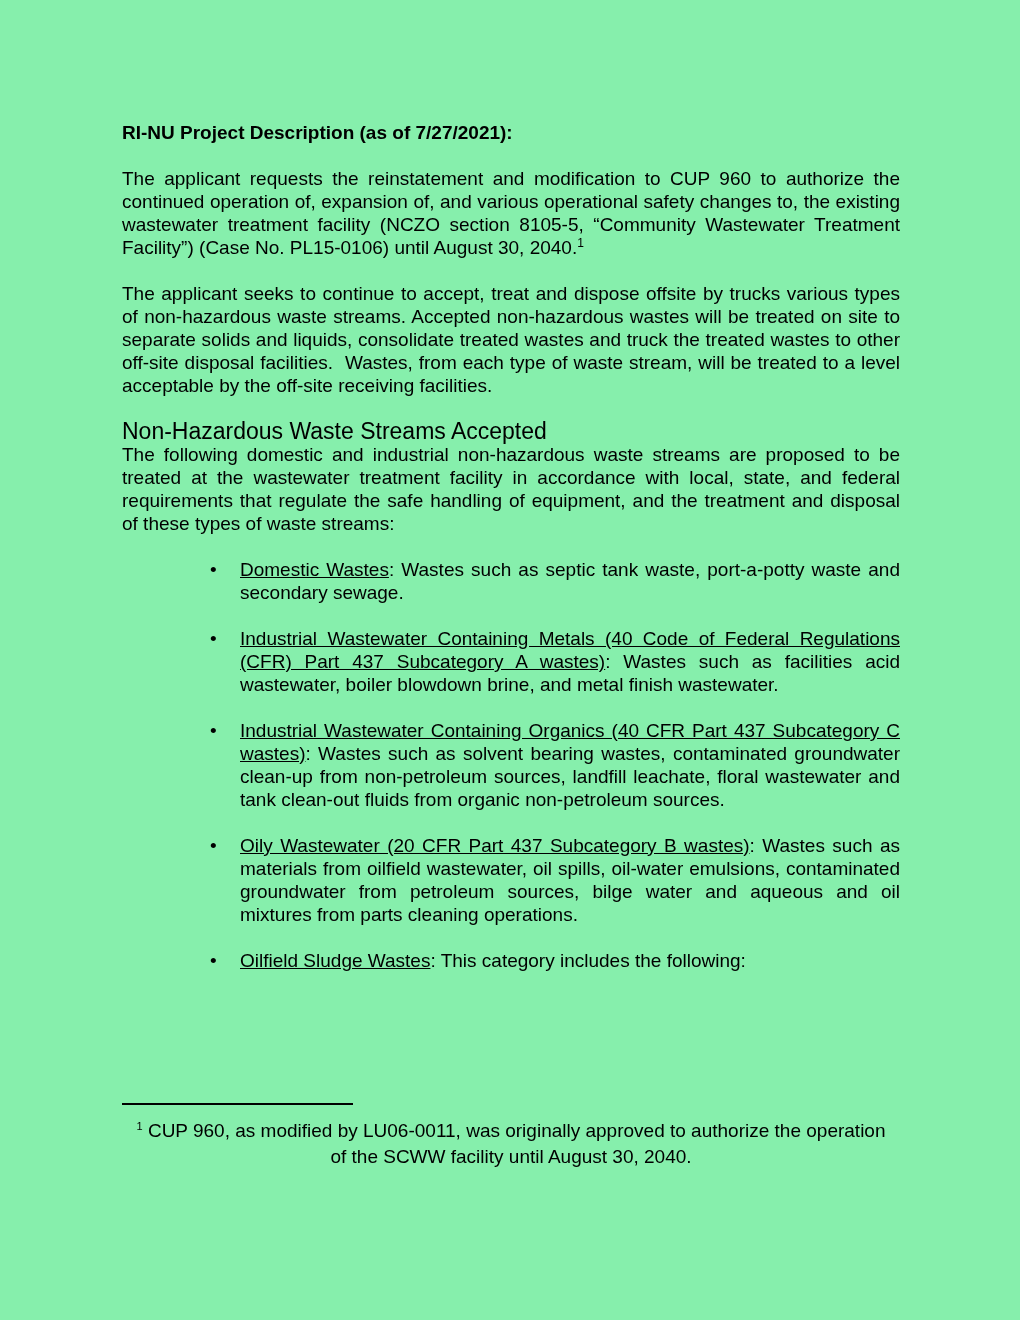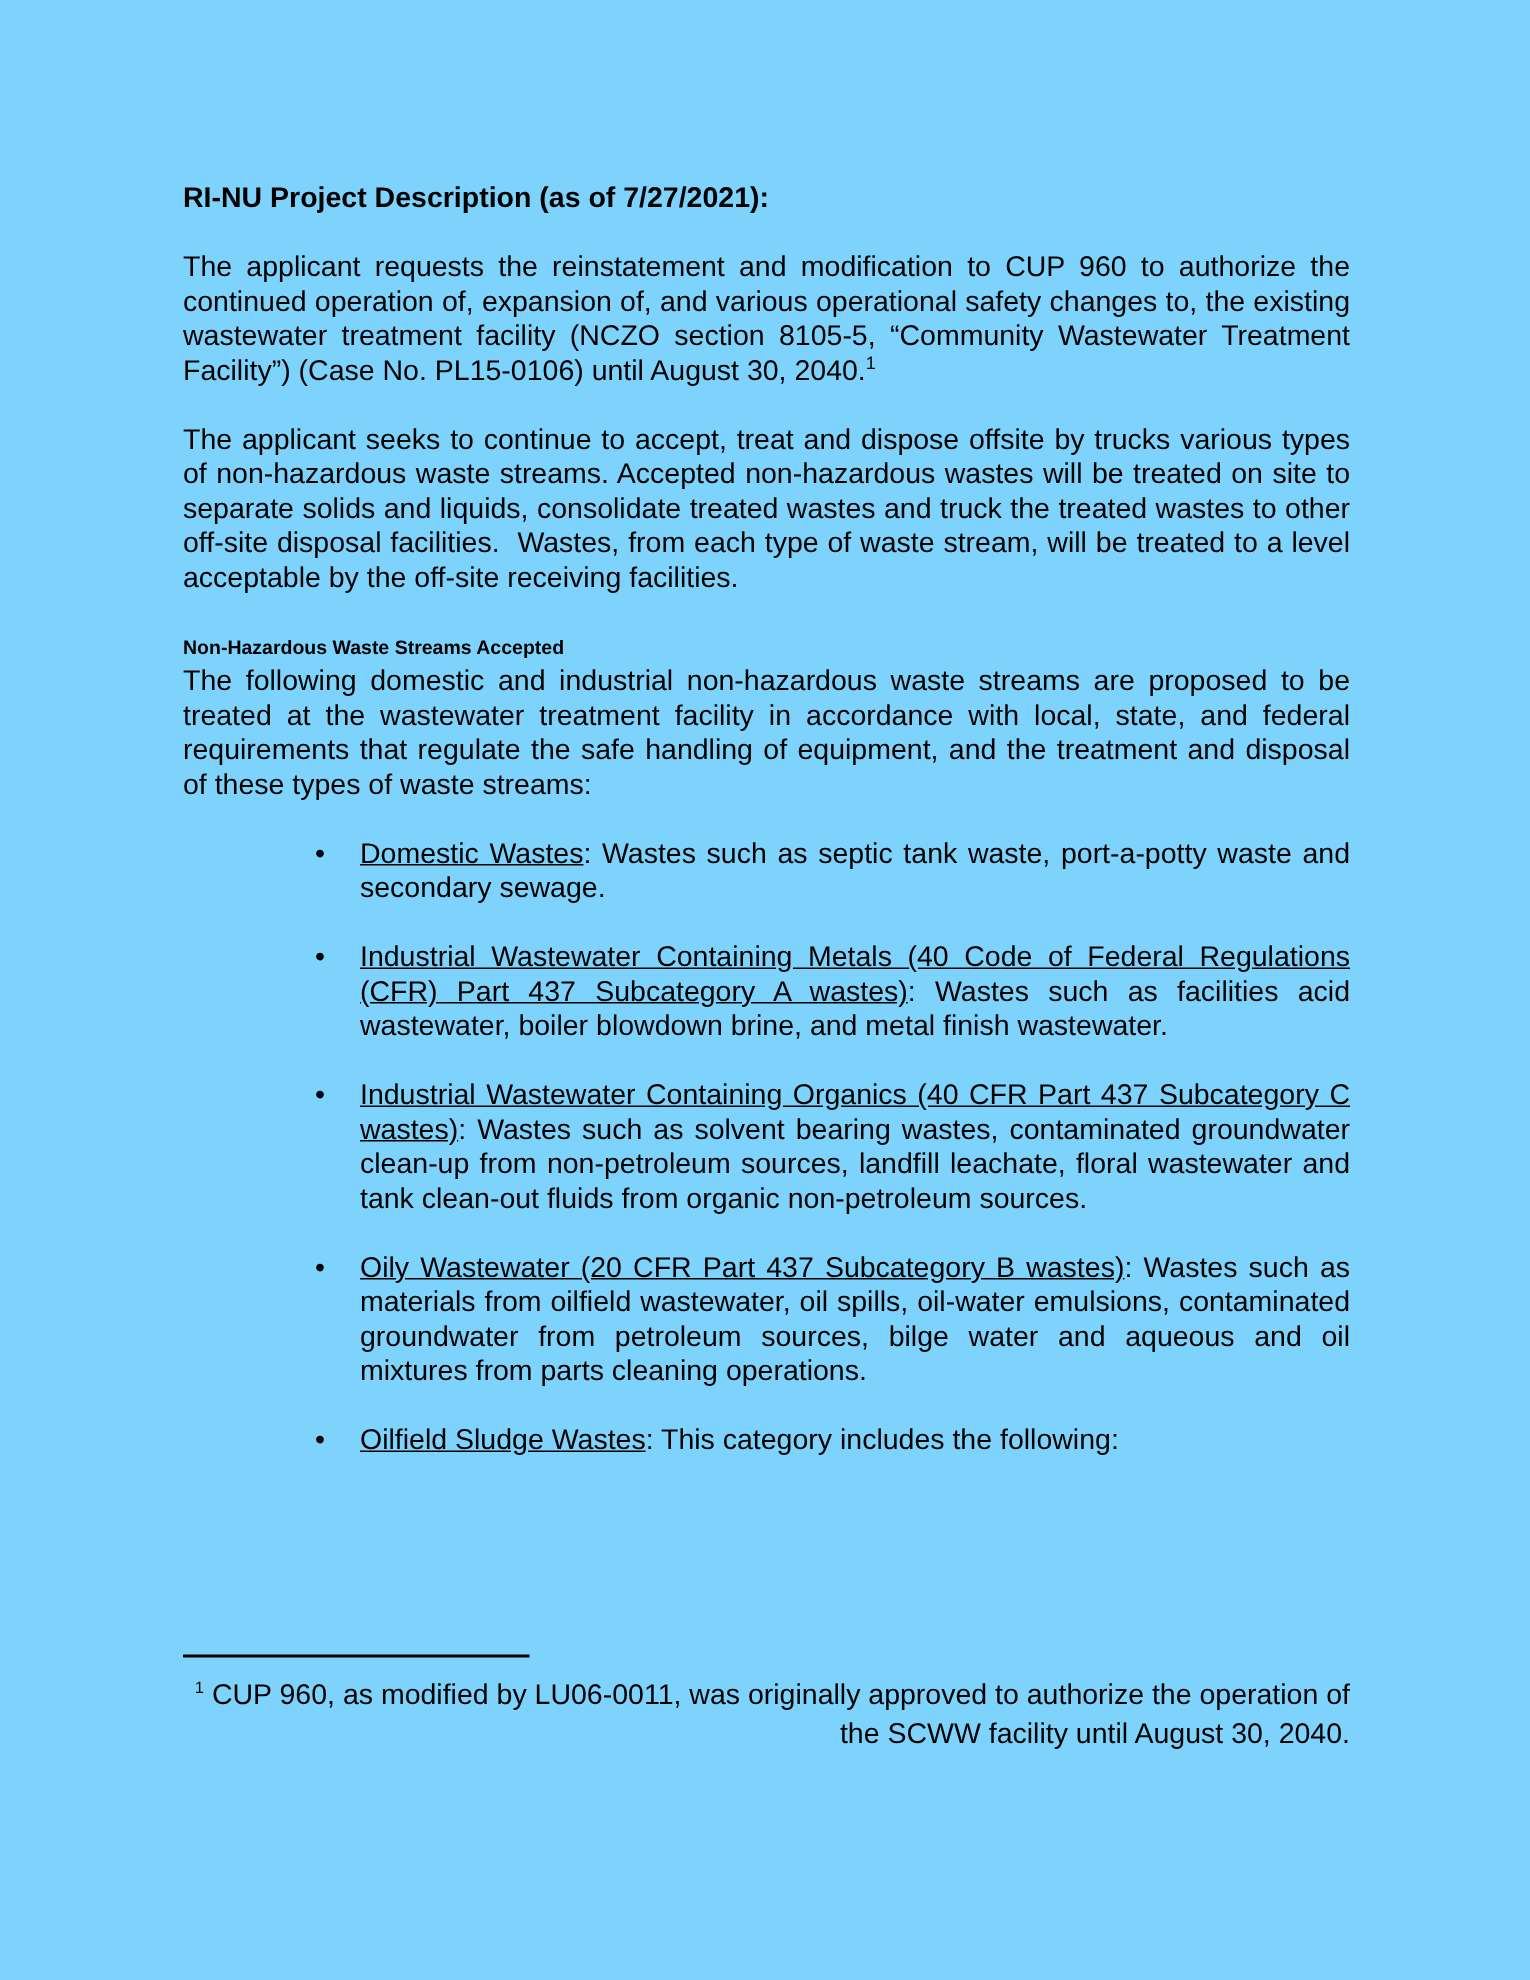--- a/index.html
+++ b/index.html
@@ -2,40 +2,40 @@
 <html><head>
 <meta charset="utf-8">
 <style>
   html, body { margin: 0; padding: 0; background: #ffffff; }
   .page {
     width: 1020px;
     height: 1320px;
     box-sizing: border-box;
     padding: 121px 120px 0 122px;
     position: relative;
-    background: #7dd3fc;
+    background: #86efac;
     font-family: "Liberation Sans", sans-serif;
     font-size: 19px;
     line-height: 23px;
     color: #000000;
     overflow: hidden;
   }
   .doc-title {
     font-size: 19px;
     font-weight: bold;
     margin: 0 0 23px 0;
   }
   .para {
     margin: 0 0 23px 0;
     text-align: justify;
     white-space: pre-wrap;
   }
   .section-heading {
-    font-size: 13px;
-    font-weight: bold;
+    font-size: 23px;
+    font-weight: normal;
     margin: 0;
   }
   .bullets {
     list-style: none;
     margin: 0;
     padding: 0;
   }
   .bullet {
     position: relative;
     padding-left: 118px;
@@ -58,24 +58,24 @@
     left: 122px;
     right: 120px;
     top: 1103px;
   }
   .footnote-rule {
     width: 231px;
     border-top: 2px solid #000000;
     margin: 0 0 13px 0;
   }
   .footnote {
-    margin: 0;
+    margin: 10px;
     font-size: 19px;
     line-height: 26px;
-    text-align: right;
+    text-align: center;
   }
   .footnote sup.fn-ref { font-size: 11px; }
 </style>
 </head>
 <body>
 
 <div class="page">
 
   <h1 class="doc-title">RI-NU Project Description (as of 7/27/2021):</h1>
 

